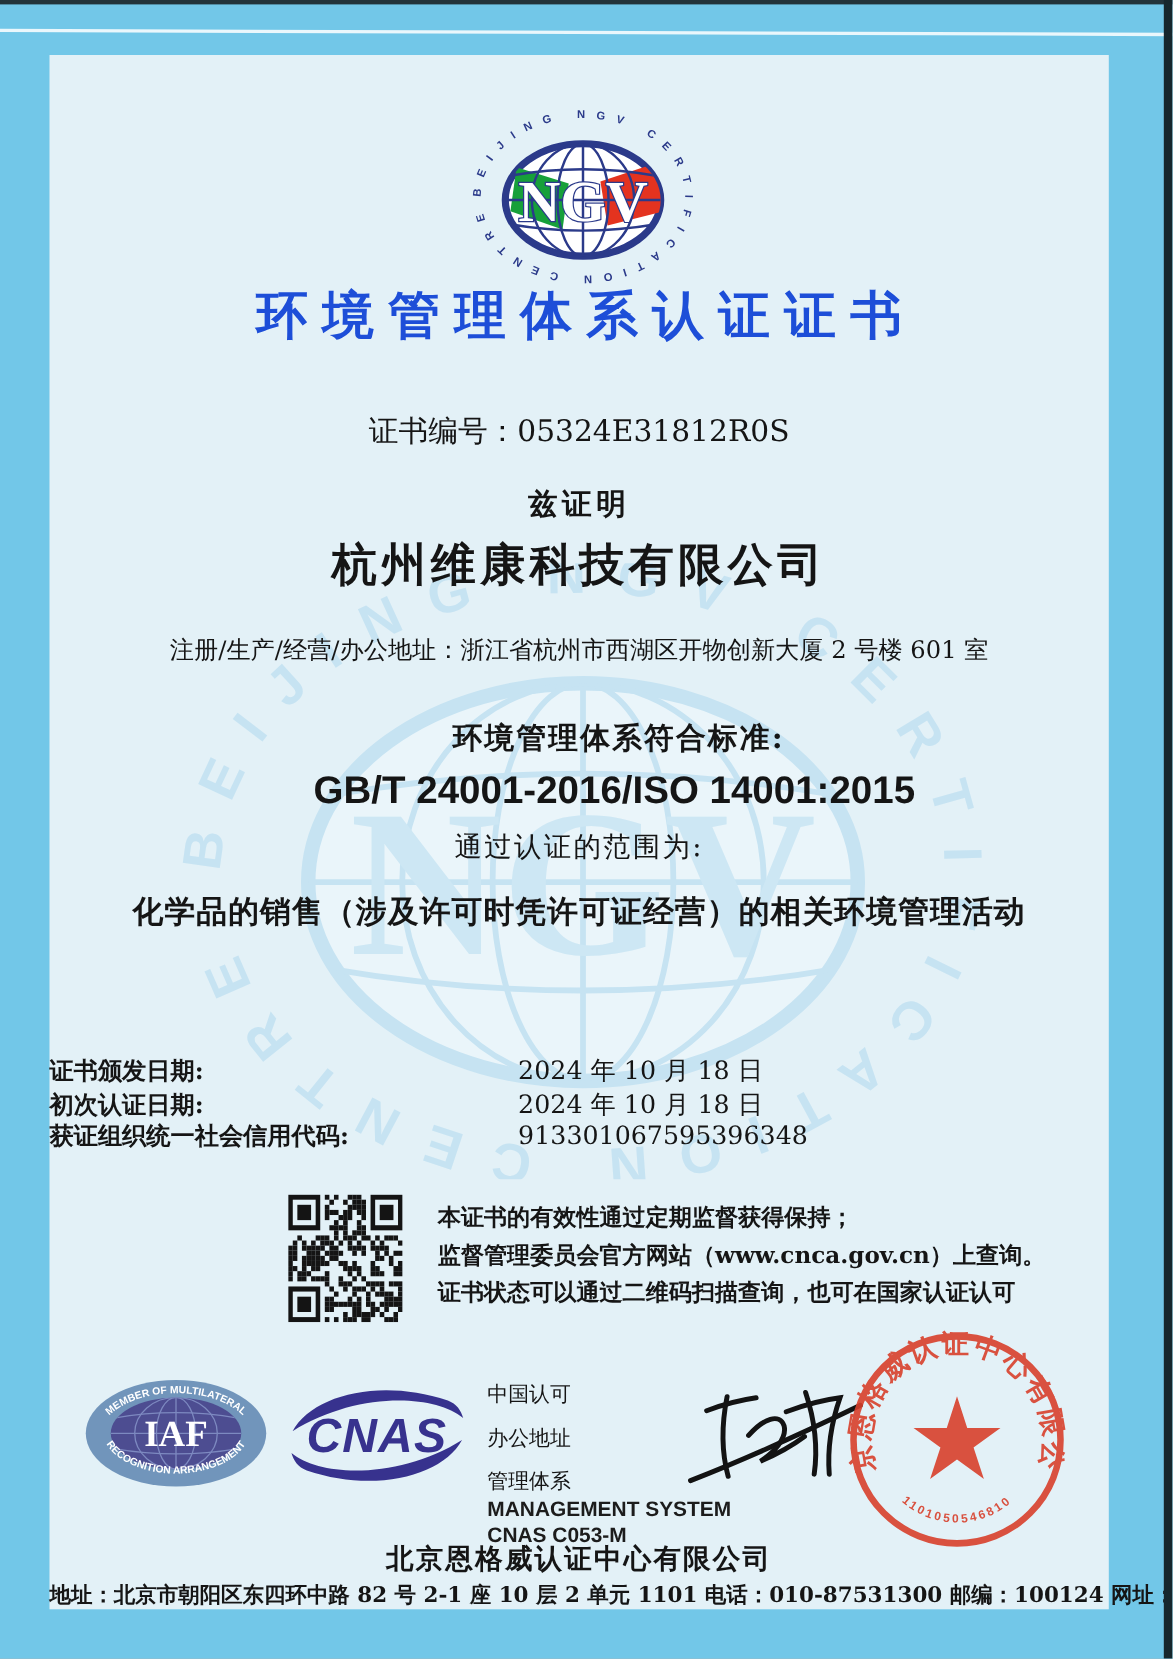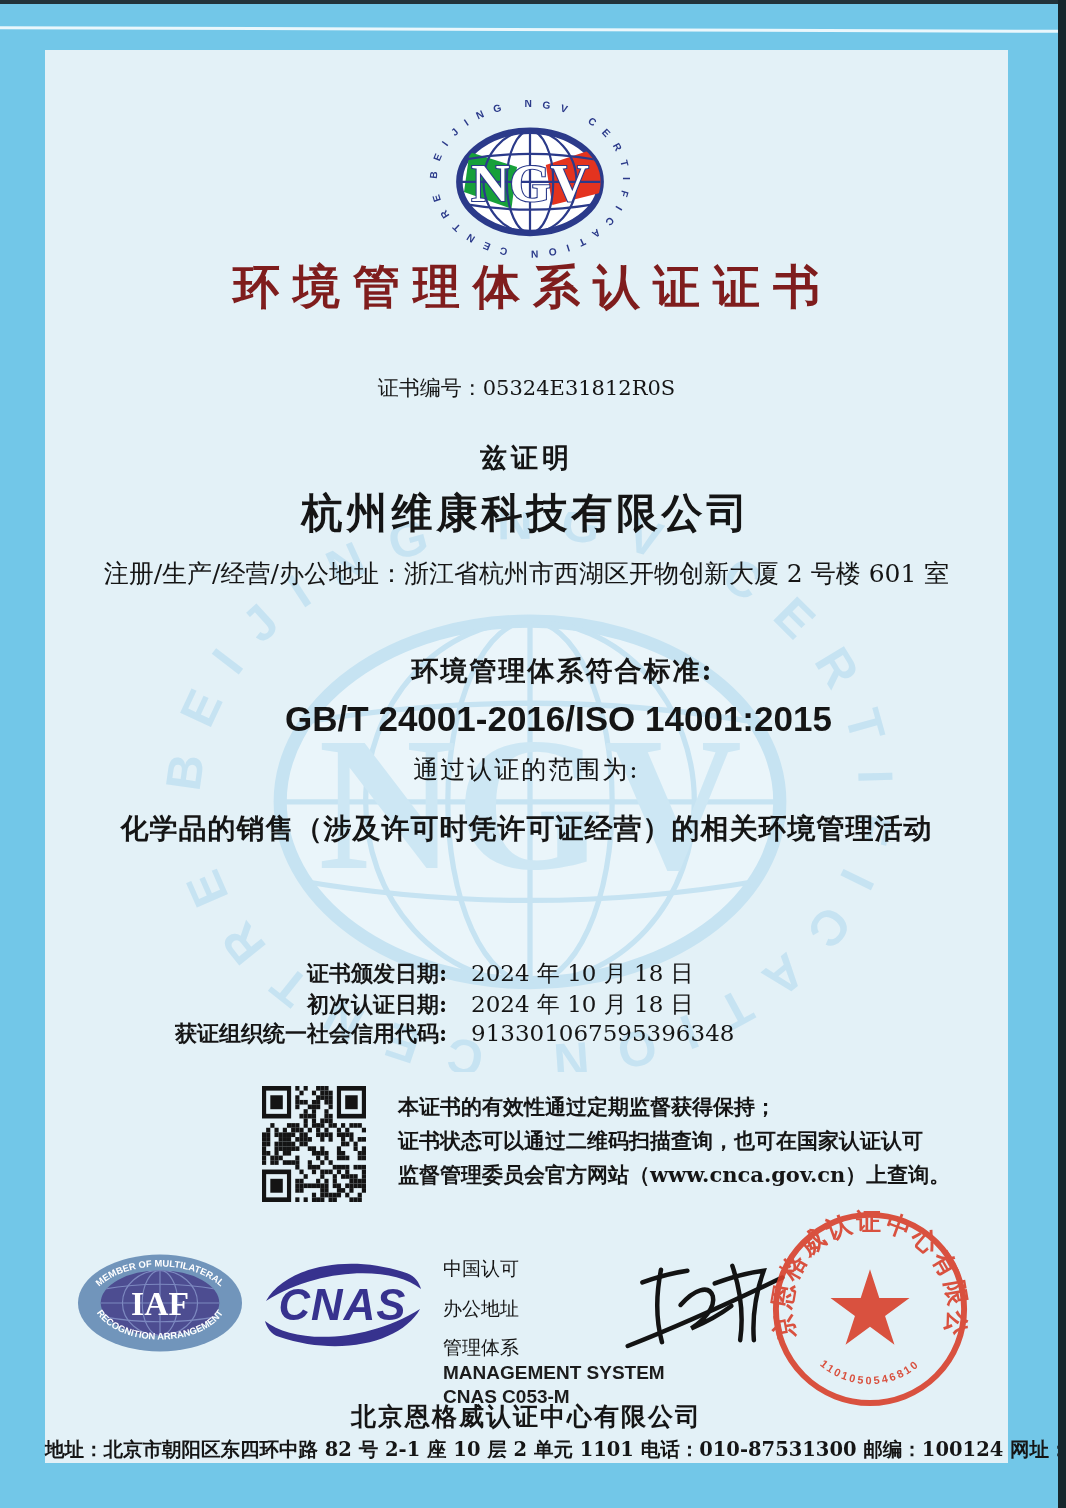--- a/index.html
+++ b/index.html
@@ -9,32 +9,32 @@
     font-family:"DejaVu Serif","Liberation Serif",serif;color:#151515;
   }
   .inner{position:absolute;left:45px;top:50px;width:963px;height:1413px;background:#e3f1f7;}
   .scan-top{position:absolute;top:0;left:0;width:100%;height:4px;background:#22333a;z-index:9;}
   .scan-right{position:absolute;top:0;right:0;width:8px;height:100%;background:#16272d;z-index:9;}
   .scan-line{position:absolute;top:28px;left:0;width:100%;height:3px;background:rgba(255,255,255,.85);transform:rotate(.2deg);z-index:8;}
   .abs{position:absolute;}
   .centered{position:absolute;left:45px;width:963px;text-align:center;white-space:nowrap;}
   .watermark{position:absolute;left:152px;top:512px;width:756px;height:560px;z-index:0;}
   .z1{z-index:1;}
-  .title{top:256px;font-size:47px;font-weight:700;letter-spacing:13px;text-indent:13px;color:#7f1d1d;}
-  .certno{top:374px;font-size:21px;}
+  .title{top:256px;font-size:47px;font-weight:700;letter-spacing:13px;text-indent:13px;color:#1d4ed8;}
+  .certno{top:374px;font-size:27px;}
   .statement{top:440px;font-size:27px;font-weight:700;letter-spacing:4px;}
   .company{top:486px;font-size:41px;font-weight:700;letter-spacing:4px;}
-  .addr{top:557px;font-size:25px;}
+  .addr{top:576px;font-size:22px;}
   .stdhead{top:653px;font-size:27px;font-weight:700;letter-spacing:2px;padding-left:36px;}
   .stdcode{top:699px;font-size:35px;font-weight:700;font-family:"Liberation Sans","DejaVu Sans",sans-serif;letter-spacing:0px;padding-left:32px;}
   .scopehead{top:753px;font-size:25px;font-weight:400;letter-spacing:2px;}
   .scopetext{top:810px;font-size:28px;font-weight:700;letter-spacing:1px;}
   .dates{position:absolute;left:45px;top:938px;width:963px;z-index:1;}
   .drow{display:flex;align-items:baseline;height:31px;white-space:nowrap;}
-  .dlabel{width:402px;text-align:right;font-weight:700;font-size:22px;}
+  .dlabel{width:402px;text-align:left;font-weight:700;font-size:22px;}
   .dvalue{margin-left:24px;font-size:23px;margin-top:20px;}
   .qr{position:absolute;left:262px;top:1086px;z-index:1;}
   .qrnotes{position:absolute;left:398px;top:1090px;z-index:1;font-size:21px;font-weight:700;line-height:34px;white-space:nowrap;}
   .accred{position:absolute;left:443px;top:1242px;z-index:1;line-height:24.5px;white-space:nowrap;}
   .accred .cn{font-size:19px;font-family:"Liberation Sans","DejaVu Sans",sans-serif;margin-top:15px;}
   .accred .en{font-size:19px;font-weight:700;font-family:"Liberation Sans","DejaVu Sans",sans-serif;color:#1c1c1c;}
   .footer-company{top:1400px;font-size:25px;font-weight:700;letter-spacing:2px;}
   .footer-info{top:1436px;font-size:19.5px;font-weight:700;}
   svg text{user-select:none;}
 </style>
@@ -365,22 +365,22 @@
         <rect fill="#e3f1f7" x="83.60000000000001" y="4.4" width="22" height="22"></rect>
         <rect x="88" y="8.8" width="13.200000000000001" height="13.200000000000001"></rect>
         <rect x="0" y="79.2" width="30.800000000000004" height="30.800000000000004"></rect>
         <rect fill="#e3f1f7" x="4.4" y="83.60000000000001" width="22" height="22"></rect>
         <rect x="8.8" y="88" width="13.200000000000001" height="13.200000000000001"></rect>
       </g>
     </svg>
 
   <div class="qrnotes">
     <div>本证书的有效性通过定期监督获得保持；</div>
+    <div>监督管理委员会官方网站（www.cnca.gov.cn）上查询。</div>
     <div>证书状态可以通过二维码扫描查询，也可在国家认证认可</div>
-    <div>监督管理委员会官方网站（www.cnca.gov.cn）上查询。</div>
   </div>
 
   <svg class="abs z1" style="left:76px;top:1253px" width="168" height="100" viewBox="0 0 170 100">
     <defs>
       <path id="iafTop" d="M 13,56 A 72,43 0 0 1 157,56" fill="none"></path>
       <path id="iafBot" d="M 17,46 A 68,41 0 0 0 153,46" fill="none"></path>
       <clipPath id="iafclip">
           <ellipse cx="85" cy="50" rx="60" ry="33"></ellipse>
         </clipPath>
     </defs>

